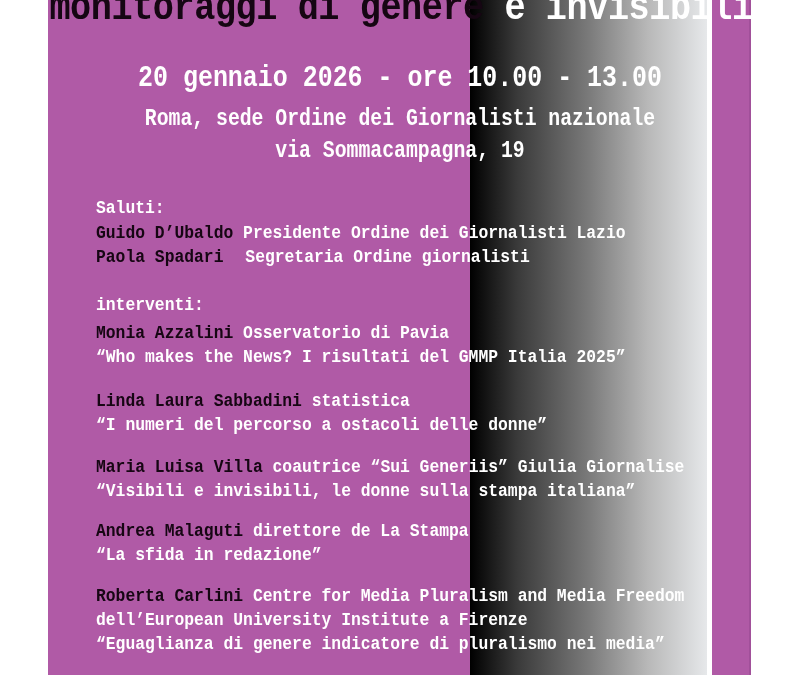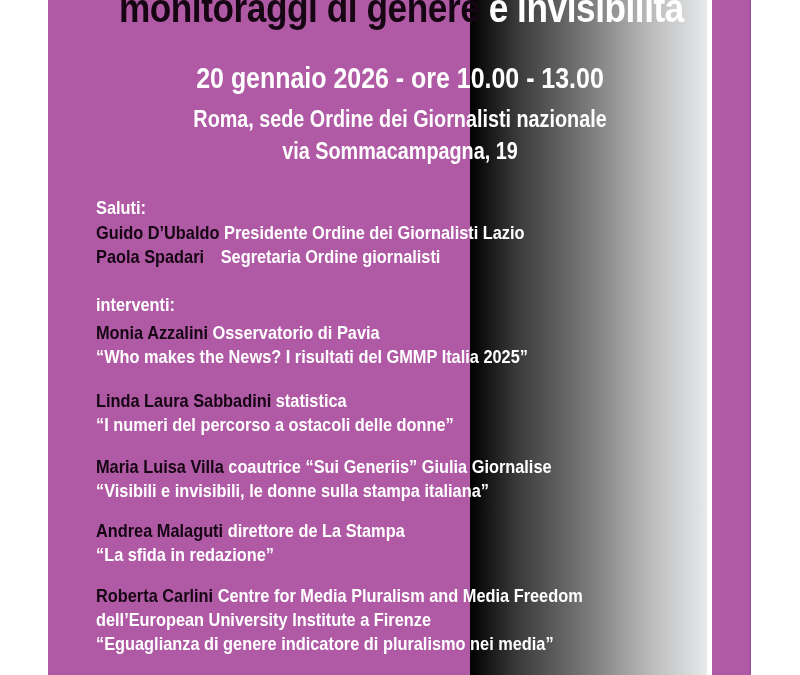--- a/index.html
+++ b/index.html
@@ -15,21 +15,21 @@
   .panel-gradient {
     position: absolute; left: 470px; top: 0; width: 237px; height: 675px;
     background: linear-gradient(to right, #000000 0%, #3a3a3a 20%, #7a7a7a 50%, #b8b8b8 75%, #e6e8ea 100%);
   }
   .panel-strip {
     position: absolute; left: 712px; top: 0; width: 39px; height: 675px;
     background: #b05aa6;
     box-shadow: inset -2px 0 0 #a1509a;
   }
   .content {
-    position: absolute; left: 0; top: 0; width: 796px; height: 675px;
+    position: absolute; left: 0; top: 0; width: 796px; height: 675px; font-family: Liberation Mono, monospace;
   }
   .title {
     position: absolute; left: 0; top: -14px; width: 800px;
     text-align: center; font-weight: bold; font-size: 40px;
     letter-spacing: -0.5px; transform: scaleX(0.88); transform-origin: 412px 0;
     white-space: nowrap;
   }
   .title .dark { color: #160613; }
   .title .light { color: #ffffff; }
   .date {

